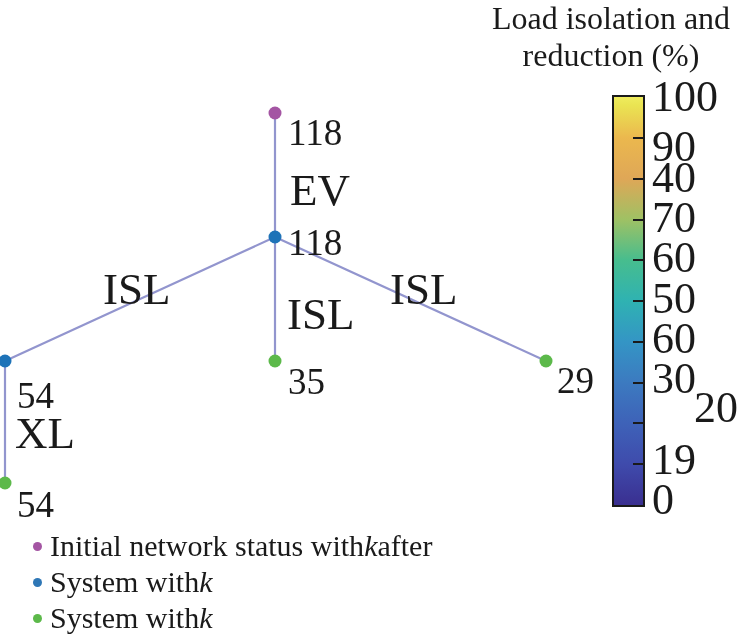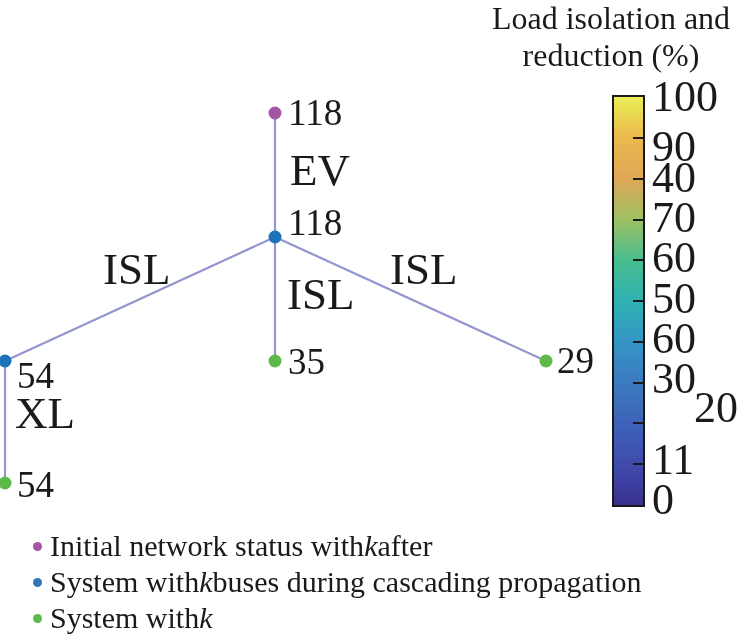--- a/index.html
+++ b/index.html
@@ -14,20 +14,21 @@
   }
   svg.netplot { position: absolute; left: 0; top: 0; }
   svg.netplot line { stroke: #9295ce; stroke-width: 2.2; }
 
   .lbl {
     position: absolute;
     transform: translateY(-50%);
     font-size: 37px;
     line-height: 1;
     white-space: nowrap;
+    margin-top: 20px;
   }
   .edge-lbl { font-size: 45px; }
 
   
   #colorbar {
     position: absolute;
     left: 612px; top: 95px;
     width: 29px; height: 408px;
     border: 2px solid #1a1a1a;
     background: linear-gradient(to top,
@@ -138,35 +139,34 @@
 
   <div class="cb-label" style="top:97px;">100</div>
   <div class="cb-label" style="top:147px;">90</div>
   <div class="cb-label" style="top:178px;">40</div>
   <div class="cb-label" style="top:218px;">70</div>
   <div class="cb-label" style="top:258px;">60</div>
   <div class="cb-label" style="top:299px;">50</div>
   <div class="cb-label" style="top:339px;">60</div>
   <div class="cb-label" style="top:379px;">30</div>
   <div class="cb-label" style="top:408px;margin-left:42px;">20</div>
-  <div class="cb-label" style="top:460px;">11</div>
+  <div class="cb-label" style="top:460px;">19</div>
   <div class="cb-label" style="top:500px;">0</div>
 
   <div id="legend">
     <div class="legend-row">
       <span class="legend-marker m-initial"></span>
       <span>Initial network status with </span>
       <span class="k-italic">k</span>
       <span> after</span>
     </div>
     <div class="legend-row">
       <span class="legend-marker m-cascading"></span>
       <span>System with </span>
       <span class="k-italic">k</span>
-      <span> buses during cascading propagation</span>
     </div>
     <div class="legend-row">
       <span class="legend-marker m-after"></span>
       <span>System with </span>
       <span class="k-italic">k</span>
     </div>
   </div>
 
 </div>
 

